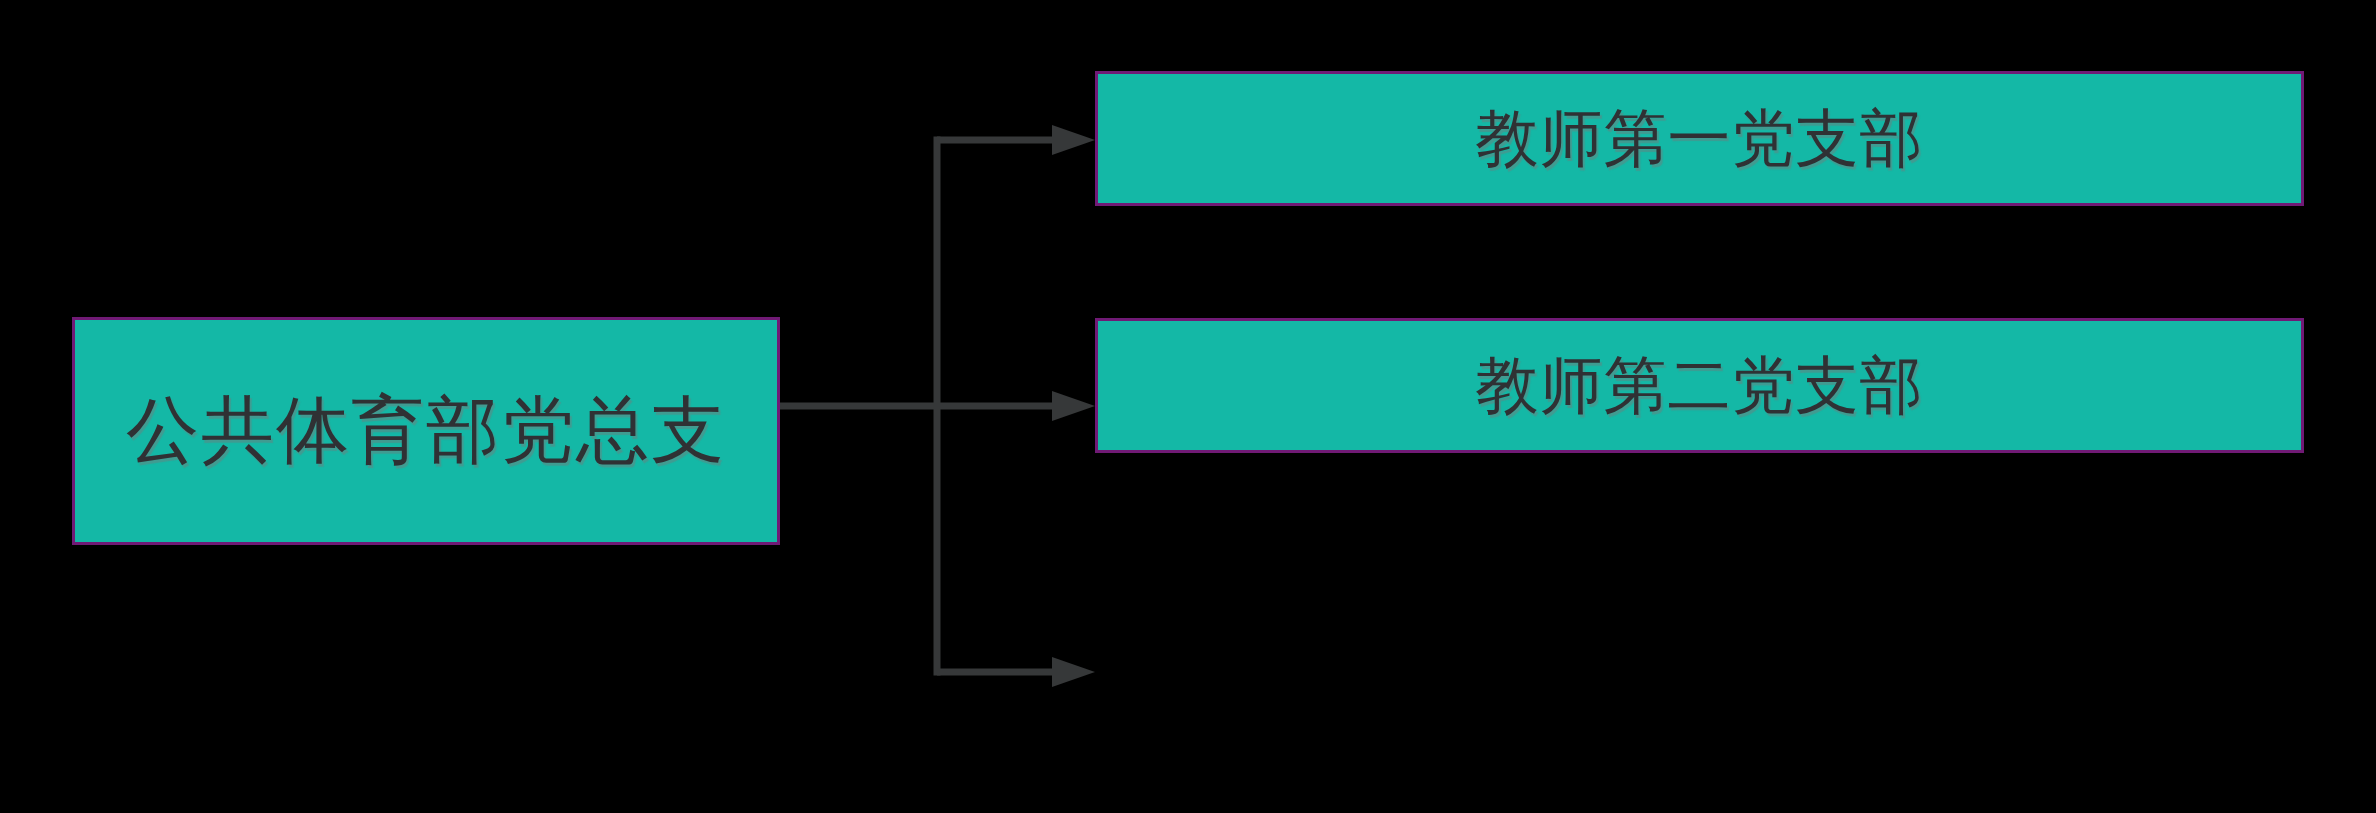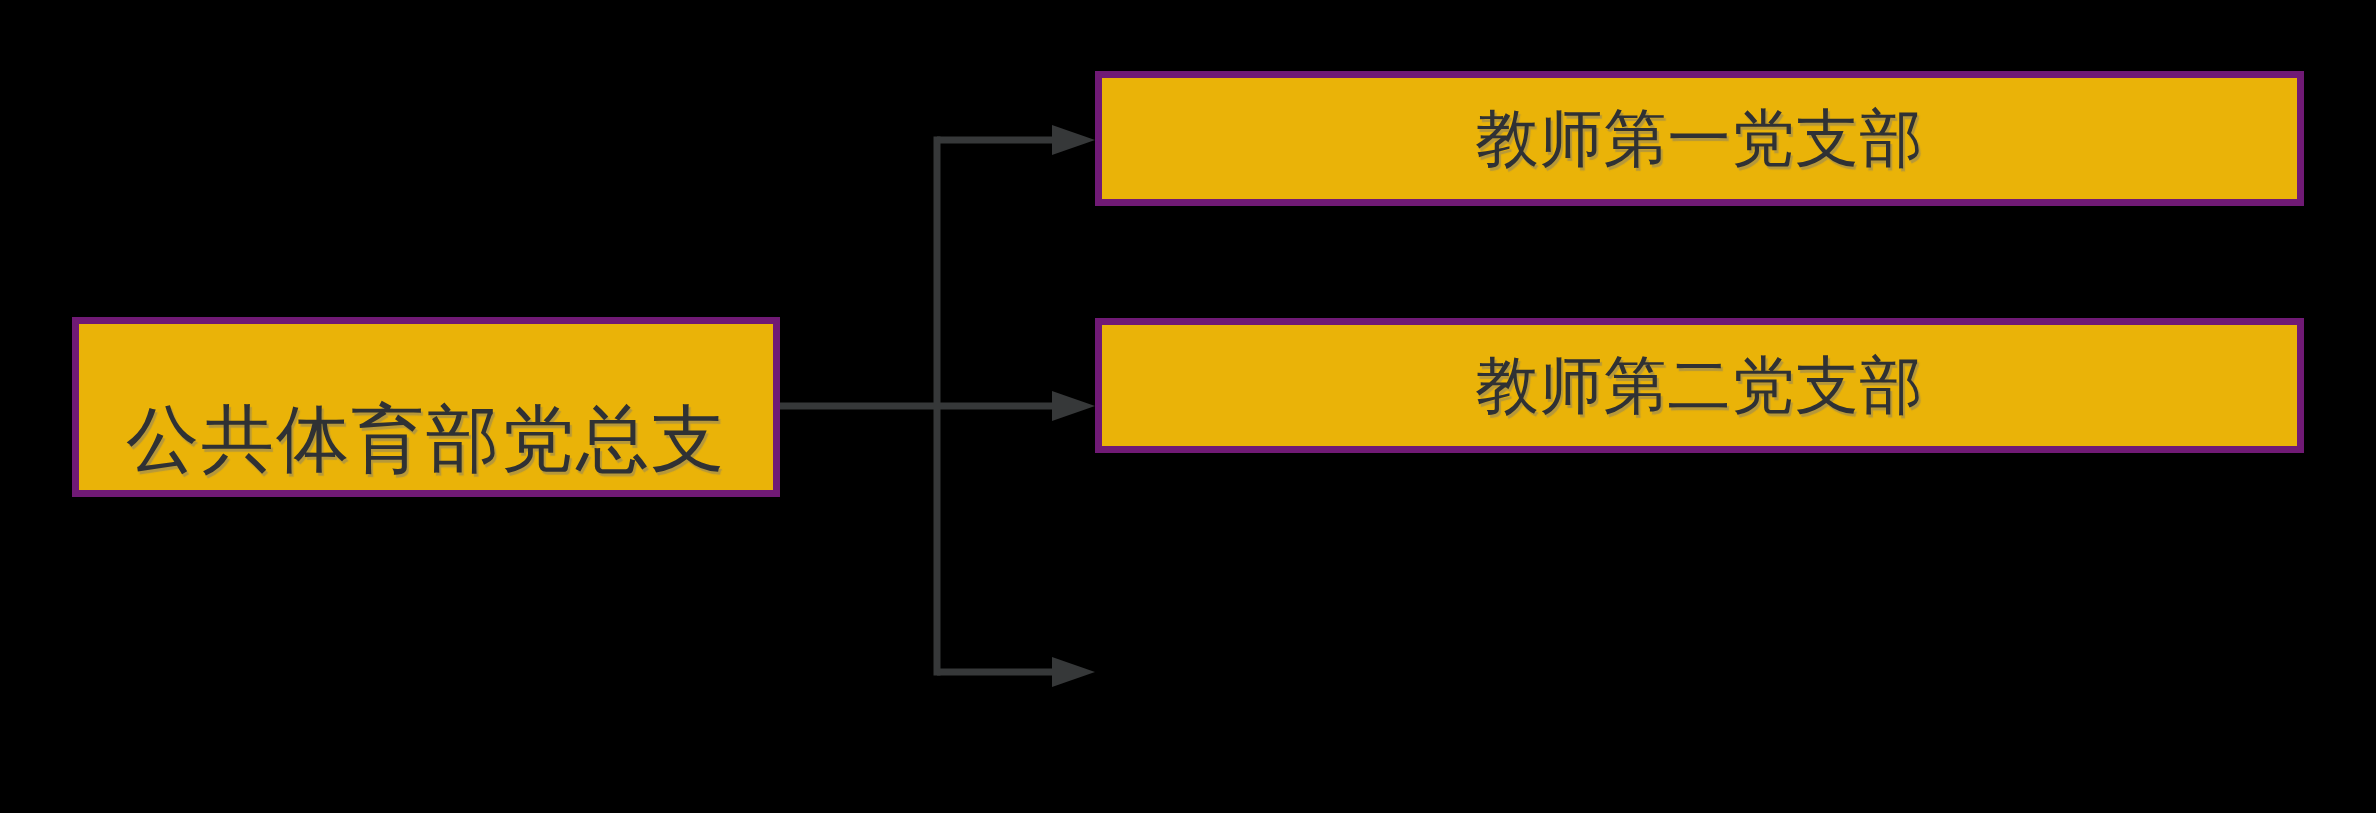--- a/index.html
+++ b/index.html
@@ -10,38 +10,37 @@
   .stage {
     position: relative;
     width: 2376px;
     height: 813px;
     background: #000000;
     overflow: hidden;
     font-family: "DejaVu Serif", "Liberation Serif", serif;
   }
   .node {
     position: absolute;
-    background: #eab308;
-    border: 7px solid #701a75;
+    background: #14b8a6;
+    border: 3px solid #701a75;
     box-sizing: border-box;
     display: flex;
     align-items: center;
     justify-content: center;
     color: #2f3134;
     text-shadow: 2px 3px 1px rgba(120,120,120,0.45);
     white-space: nowrap;
   }
   .node.root {
     left: 72px;
     top: 317px;
     width: 708px;
-    height: 180px;
+    height: 228px;
     font-size: 73px;
     letter-spacing: 2px;
-    align-items: flex-end;
   }
   .node.child {
     left: 1095px;
     width: 1209px;
     height: 135px;
     font-size: 63px;
     letter-spacing: 1px;
   }
   .node.child-1 { top: 71px; }
   .node.child-2 { top: 318px; }

